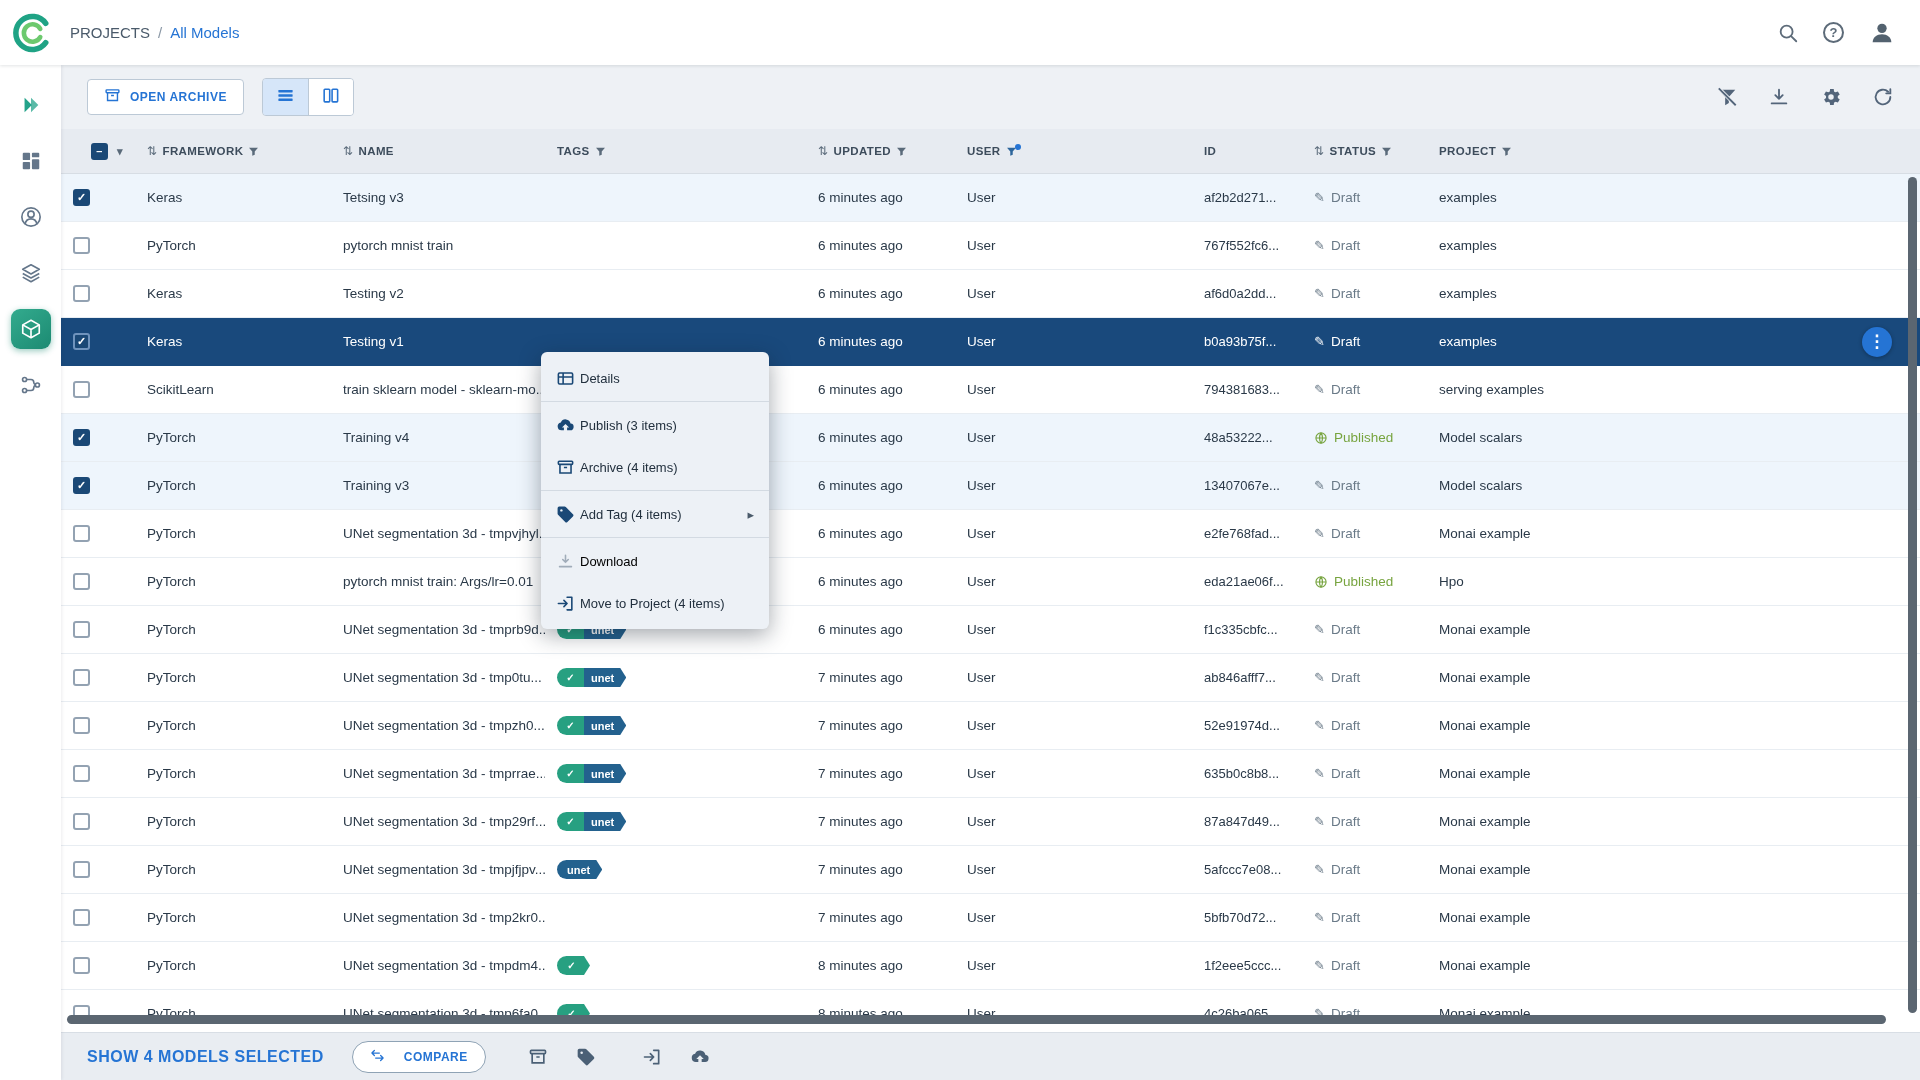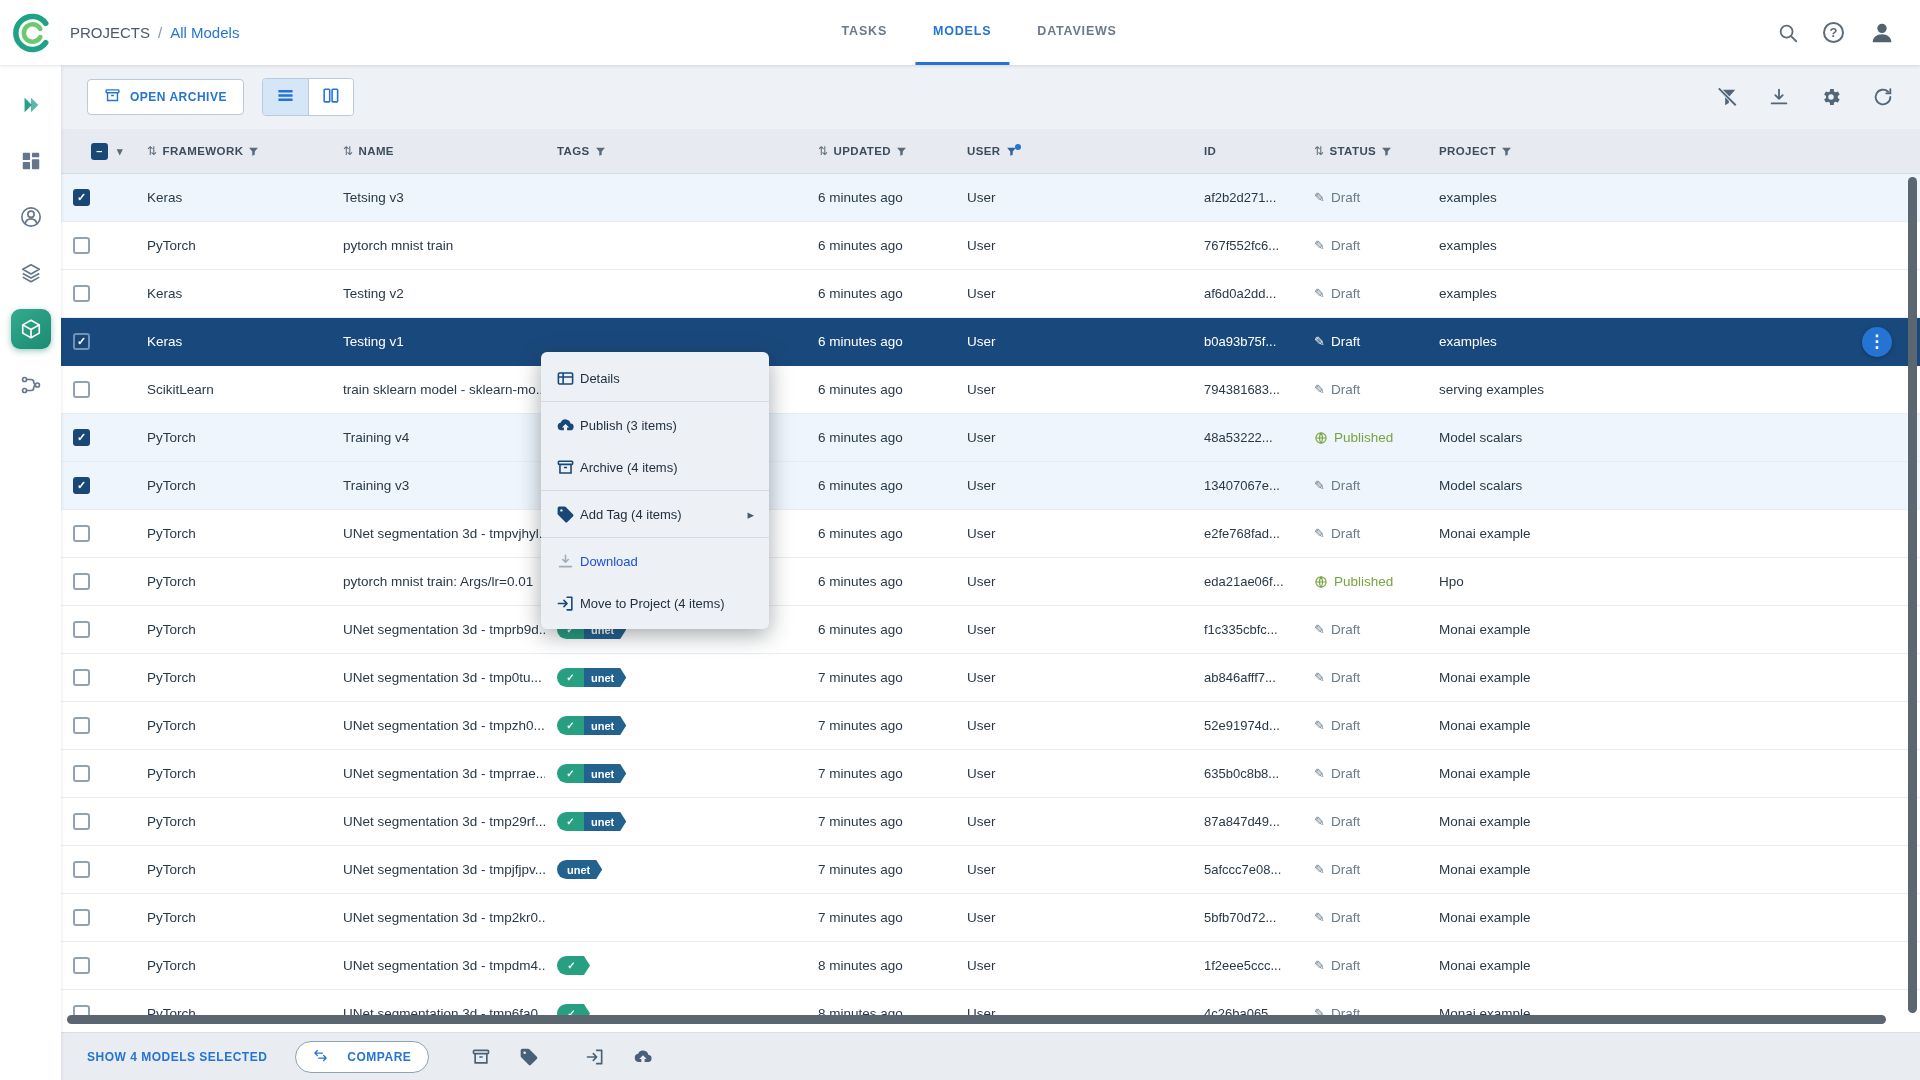--- a/index.html
+++ b/index.html
@@ -112,29 +112,29 @@
                   justify-content:center; font-size:17px; font-weight:700; cursor:pointer;
                   box-shadow:0 1px 4px rgba(0,0,0,.3); }
 
   
   .context-menu { position:absolute; left:541px; top:352px; width:228px; background:#edf1f6; border-radius:6px;
                   box-shadow:0 6px 22px rgba(15,25,40,.38); padding:5px 0; z-index:40; }
   .menu-item { height:42px; display:flex; align-items:center; gap:5px; padding:0 15px; font-size:13px;
                color:#22303e; cursor:pointer; }
   .mi-icon { width:19px; height:19px; color:#1a4876; flex:none; }
   .mi-icon svg { width:100%; height:100%; display:block; }
-  .menu-item.disabled { color:#1d4ed8; cursor:default; }
+  .menu-item.disabled { color:#000000; cursor:default; }
   .menu-item.disabled .mi-icon { color:#a0acb9; }
   .menu-divider { height:1px; background:#d3dae2; margin:2px 0; }
   .mi-sub { margin-left:auto; color:#4a5a6a; font-size:13px; }
 
   
   .footerbar { height:48px; flex:none; background:#e9edf2; border-top:1px solid #d8dee5; display:flex;
                align-items:center; padding:0 26px; gap:28px; z-index:15; position:relative; }
-  .sel-label { color:#2574d4; font-size:12px; font-weight:700; letter-spacing:.5px; }
+  .sel-label { color:#2574d4; font-size:16px; font-weight:700; letter-spacing:.5px; }
   .btn-compare { height:32px; border-radius:16px; border:1px solid #8fa3b5; background:#fff; color:#2574d4;
                  display:flex; align-items:center; gap:19px; padding:0 17px; font-weight:700; font-size:12px;
                  letter-spacing:.5px; cursor:pointer; }
   .btn-compare svg { width:15px; height:15px; }
   .footer-icons { display:flex; align-items:center; gap:28px; color:#4b6076; margin-left:14px; }
   .f-icon { width:20px; height:20px; cursor:pointer; }
   .f-icon svg { width:100%; height:100%; display:block; }
   .f-icon.gap { margin-left:18px; }
 
   
@@ -152,25 +152,20 @@
     <div class="logo">
       <svg viewBox="0 0 48 48">
         <path d="M39 13.5 A18 18 0 1 0 39 34.5" stroke="#1fa385" stroke-width="6" fill="none" stroke-linecap="round"></path>
         <path d="M33 19.5 A9.5 9.5 0 1 0 33 28.5" stroke="#6cc96e" stroke-width="5" fill="none" stroke-linecap="round"></path>
       </svg>
     </div>
     <div class="breadcrumb">
       <span>PROJECTS</span>
       <span class="sep">/</span>
       <span class="current">All Models</span>
-    </div>
-    <div class="tabs">
-      <div class="tab">TASKS</div>
-      <div class="tab active">MODELS</div>
-      <div class="tab">DATAVIEWS</div>
     </div>
     <div class="top-icons">
       <div class="icon-btn">
         <svg viewBox="0 0 24 24" fill="none" stroke="currentColor" stroke-width="2" stroke-linecap="round">
           <circle cx="10.5" cy="10.5" r="6.5"></circle>
             <path d="M15.6 15.6 21 21"></path>
         </svg>
       </div>
       <div class="help-circle">?</div>
       <div class="avatar">

